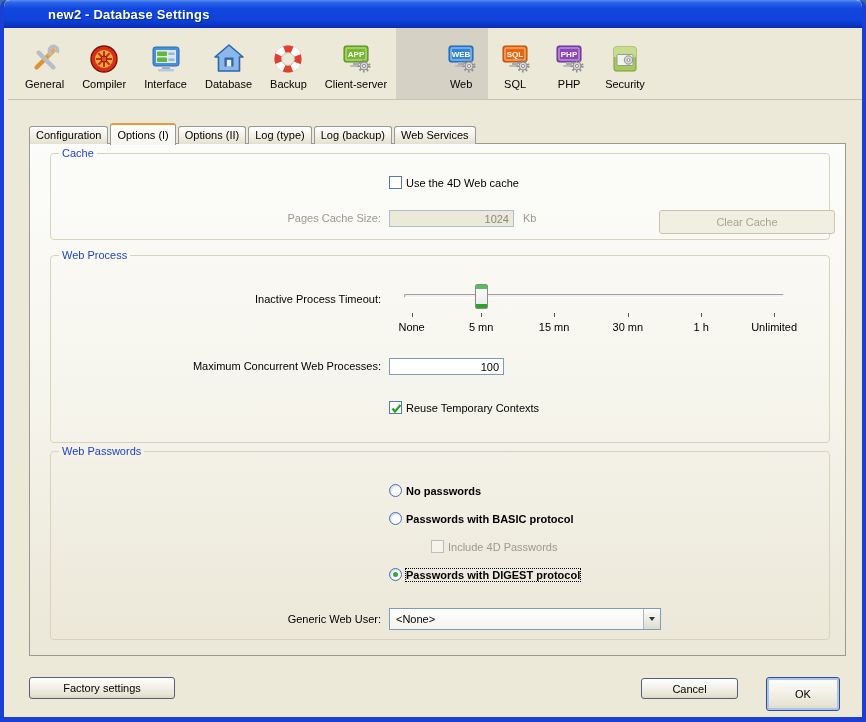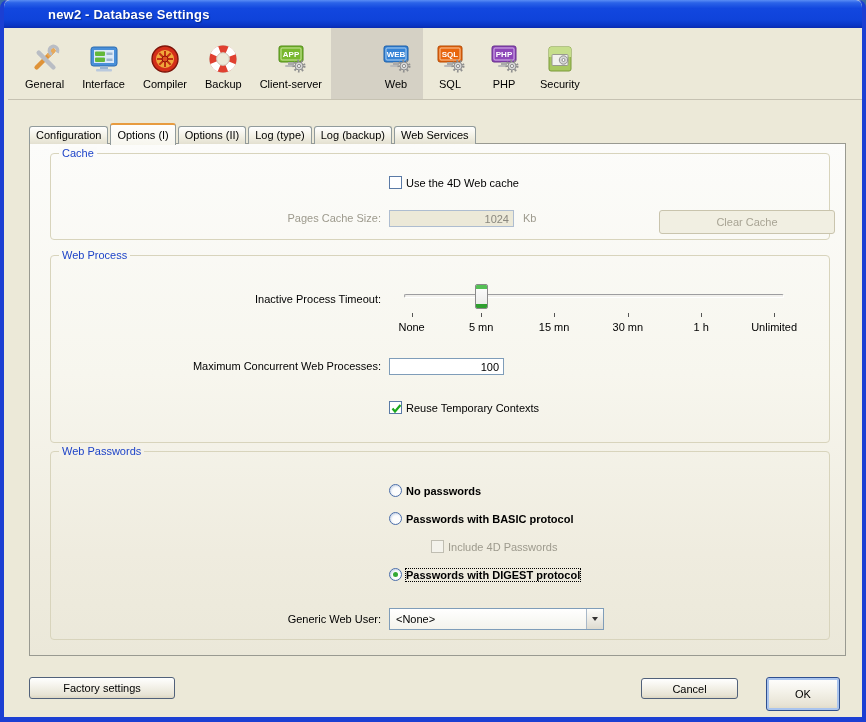--- a/index.html
+++ b/index.html
@@ -120,55 +120,65 @@
                 <rect x="14.8" y="3" width="4.4" height="28" rx="2" fill="#df9338"></rect>
                 <rect x="14.8" y="3" width="4.4" height="10" rx="2" fill="#e8a958"></rect>
               </g>
             <g transform="rotate(-45 17 17)">
                 <rect x="14.8" y="6" width="4.4" height="25" rx="2" fill="#b9bdc4"></rect>
               </g>
             <circle cx="25.5" cy="8.5" r="4.2" fill="none" stroke="#b9bdc4" stroke-width="3.4" stroke-dasharray="20 7" transform="rotate(110 25.5 8.5)"></circle>
           </svg>
         </div>
         <div class="tb-label">General</div>
-      </div>
-
-      <div class="tb-item">
-        <div class="tb-icon">
-          <svg viewBox="0 0 34 34">
-            <rect x="4" y="5" width="26" height="19" rx="2.5" fill="#4a90d9" stroke="#2a6ab0"></rect>
-            <rect x="7" y="8" width="20" height="13" fill="#dce9f8"></rect>
-            <rect x="8" y="9.5" width="10" height="4.5" rx="1" fill="#63b83a"></rect>
-            <rect x="8" y="15.5" width="10" height="4.5" rx="1" fill="#63b83a"></rect>
-            <rect x="19.5" y="10.5" width="6" height="2.5" fill="#9ab4d0"></rect>
-            <rect x="19.5" y="16.5" width="6" height="2.5" fill="#9ab4d0"></rect>
-            <rect x="13" y="24" width="8" height="3" fill="#9ab4d0"></rect>
-            <rect x="9" y="27" width="16" height="2.5" rx="1" fill="#b9c9dd"></rect>
-          </svg>
-        </div>
-        <div class="tb-label">Interface</div>
       </div>
 
       <div class="tb-item">
         <div class="tb-icon">
           <svg viewBox="0 0 34 34">
             <circle cx="17" cy="17" r="13" fill="#d42f1a" stroke="#7e150a" stroke-width="1.4"></circle>
             <circle cx="17" cy="17" r="9" fill="#f0a83c"></circle>
             <g stroke="#c23010" stroke-width="2">
               <line x1="9" y1="17" x2="25" y2="17"></line>
                 <line x1="17" y1="9" x2="17" y2="25"></line>
               <line x1="11.3" y1="11.3" x2="22.7" y2="22.7"></line>
                 <line x1="11.3" y1="22.7" x2="22.7" y2="11.3"></line>
             </g>
             <circle cx="17" cy="17" r="3" fill="#e05020" stroke="#8e1208"></circle>
           </svg>
         </div>
         <div class="tb-label">Compiler</div>
       </div>
 
+      <div class="tb-item">
+        <div class="tb-icon">
+          <svg viewBox="0 0 34 34">
+            <rect x="4" y="5" width="26" height="19" rx="2.5" fill="#4a90d9" stroke="#2a6ab0"></rect>
+            <rect x="7" y="8" width="20" height="13" fill="#dce9f8"></rect>
+            <rect x="8" y="9.5" width="10" height="4.5" rx="1" fill="#63b83a"></rect>
+            <rect x="8" y="15.5" width="10" height="4.5" rx="1" fill="#63b83a"></rect>
+            <rect x="19.5" y="10.5" width="6" height="2.5" fill="#9ab4d0"></rect>
+            <rect x="19.5" y="16.5" width="6" height="2.5" fill="#9ab4d0"></rect>
+            <rect x="13" y="24" width="8" height="3" fill="#9ab4d0"></rect>
+            <rect x="9" y="27" width="16" height="2.5" rx="1" fill="#b9c9dd"></rect>
+          </svg>
+        </div>
+        <div class="tb-label">Interface</div>
+      </div>
+
+      <div class="tb-item">
+        <div class="tb-icon">
+          <svg viewBox="0 0 34 34">
+            <path d="M17 3 L31 15 L27.5 15 L27.5 29 L6.5 29 L6.5 15 L3 15 Z" fill="#8ab8ea" stroke="#2f66a8" stroke-width="1.6" stroke-linejoin="round"></path>
+            <rect x="12.5" y="15.5" width="9" height="9" fill="#2f66a8"></rect>
+            <rect x="14.8" y="17.8" width="4.4" height="6.7" fill="#eaf2fb"></rect>
+          </svg>
+        </div>
+        <div class="tb-label">Database</div>
+      </div>
 
 
       <div class="tb-item">
         <div class="tb-icon">
           <svg viewBox="0 0 34 34">
             <circle cx="17" cy="17" r="13.5" fill="none" stroke="#c5c2b4" stroke-width="0.8"></circle>
             <circle cx="17" cy="17" r="10" fill="none" stroke="#e04030" stroke-width="7"></circle>
             <circle cx="17" cy="17" r="10" fill="none" stroke="#ffffff" stroke-width="7.2" stroke-dasharray="7.85 7.85" stroke-dashoffset="-3.93"></circle>
             <circle cx="17" cy="17" r="6.3" fill="#ece9d8" stroke="#c5c2b4" stroke-width="0.8"></circle>
           </svg>
@@ -331,21 +341,21 @@
           <span class="cb disabled"></span>
           <span class="lbl dis">Include 4D Passwords</span>
         </div>
 
         <div class="rb-row abs" style="left:338px; top:116px;">
           <span class="rb on"></span>
           <span class="rb-label focus-dotted">Passwords with DIGEST protocol</span>
         </div>
 
         <div class="lbl lbl-r abs" style="left:100px; top:161px; width:230px;">Generic Web User:</div>
-        <div class="combo" style="left:338px; top:156px; width:215px;">
+        <div class="combo" style="left:338px; top:156px; width:272px;">
           <span class="combo-text">&lt;None&gt;</span>
           <span class="combo-btn">
             <span class="combo-arrow"></span>
           </span>
         </div>
       </div>
     </div>
 
     <div class="btn" style="left:21px; top:649px; width:146px; height:22px;">Factory settings</div>
     <div class="btn" style="left:633px; top:650px; width:97px; height:21px;">Cancel</div>

